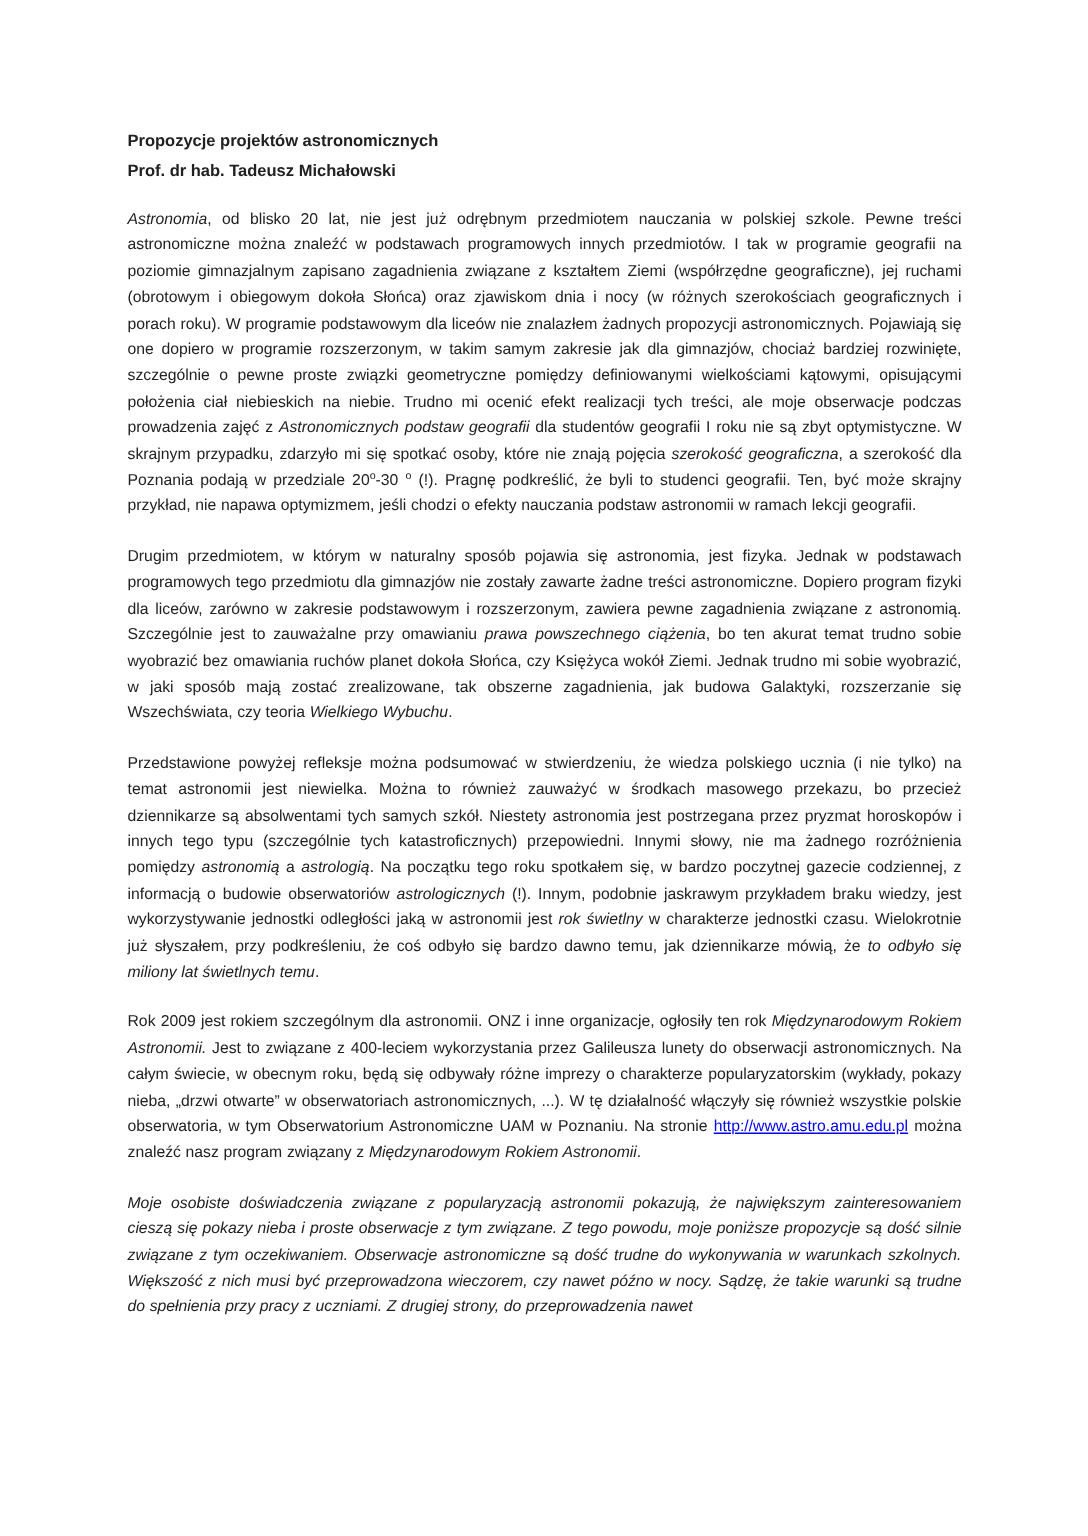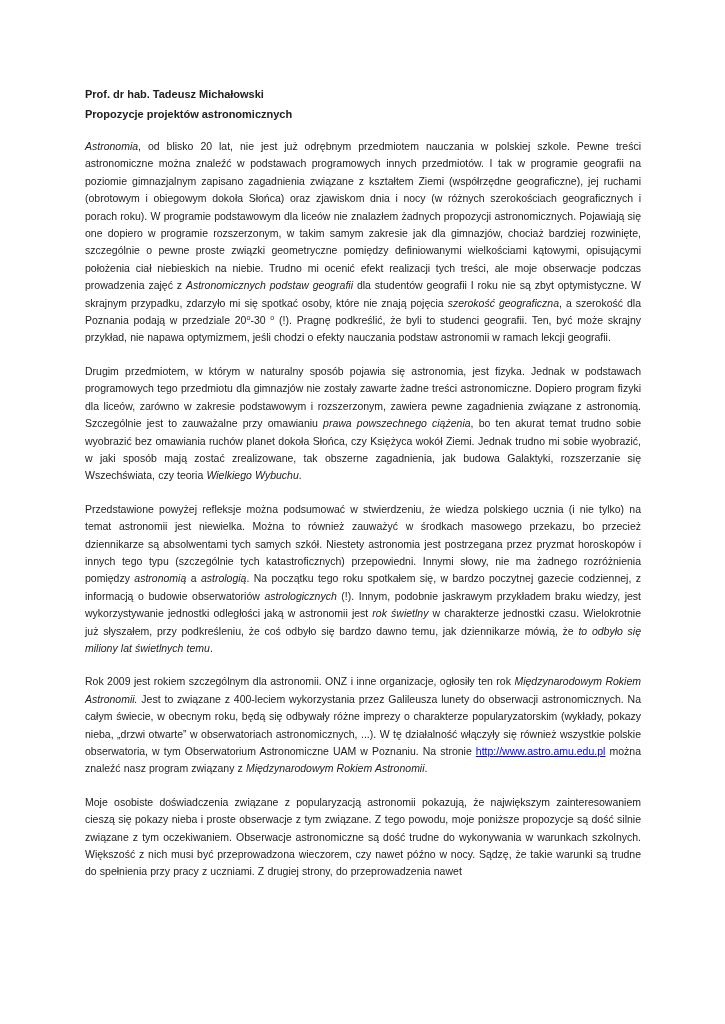--- a/index.html
+++ b/index.html
@@ -28,38 +28,38 @@
     margin-bottom: 14px;
     color: inherit;
   }
   .doc-body p.para {
     margin: 0 0 16px 0;
     font-size: 10.5px;
     line-height: 17.4px;
     text-align: justify;
     word-spacing: 0.02em;
   }
-  .doc-body p.para:last-child { margin-bottom: 0; }
+  .doc-body p.para:last-child { margin-bottom: 0; font-style: italic; }
   .i { font-style: italic; }
   .sup {
     font-size: 0.68em;
     line-height: 0;
     vertical-align: 0.5em;
   }
   a.link {
     cursor: pointer;
   }
 </style>
 </head>
 <body style="color: rgb(33, 33, 33);">
 
 <div class="page">
   <div class="doc-header">
+    <div>Propozycje projektów astronomicznych</div>
     <div>Prof. dr hab. Tadeusz Michałowski</div>
-    <div>Propozycje projektów astronomicznych</div>
   </div>
   <div class="doc-body">
       <p class="para"><span class="i">Astronomia</span><span>, od blisko 20 lat, nie jest już odrębnym przedmiotem nauczania w polskiej szkole. Pewne treści astronomiczne można znaleźć w podstawach programowych innych przedmiotów. I tak w programie geografii na poziomie gimnazjalnym zapisano zagadnienia związane z kształtem Ziemi (współrzędne geograficzne), jej ruchami (obrotowym i obiegowym dokoła Słońca) oraz zjawiskom dnia i nocy (w różnych szerokościach geograficznych i porach roku). W programie podstawowym dla liceów nie znalazłem żadnych propozycji astronomicznych. Pojawiają się one dopiero w programie rozszerzonym, w takim samym zakresie jak dla gimnazjów, chociaż bardziej rozwinięte, szczególnie o pewne proste związki geometryczne pomiędzy definiowanymi wielkościami kątowymi, opisującymi położenia ciał niebieskich na niebie. Trudno mi ocenić efekt realizacji tych treści, ale moje obserwacje podczas prowadzenia zajęć z </span><span class="i">Astronomicznych podstaw geografii</span><span> dla studentów geografii I roku nie są zbyt optymistyczne. W skrajnym przypadku, zdarzyło mi się spotkać osoby, które nie znają pojęcia </span><span class="i">szerokość geograficzna</span><span>, a szerokość dla Poznania podają w przedziale 20</span><sup class="sup">o</sup><span>-30 </span><sup class="sup">o</sup><span> (!). Pragnę podkreślić, że byli to studenci geografii. Ten, być może skrajny przykład, nie napawa optymizmem, jeśli chodzi o efekty nauczania podstaw astronomii w ramach lekcji geografii.</span></p>
       <p class="para"><span>Drugim przedmiotem, w którym w naturalny sposób pojawia się astronomia, jest fizyka. Jednak w podstawach programowych tego przedmiotu dla gimnazjów nie zostały zawarte żadne treści astronomiczne. Dopiero program fizyki dla liceów, zarówno w zakresie podstawowym i rozszerzonym, zawiera pewne zagadnienia związane z astronomią. Szczególnie jest to zauważalne przy omawianiu </span><span class="i">prawa powszechnego ciążenia</span><span>, bo ten akurat temat trudno sobie wyobrazić bez omawiania ruchów planet dokoła Słońca, czy Księżyca wokół Ziemi. Jednak trudno mi sobie wyobrazić, w jaki sposób mają zostać zrealizowane, tak obszerne zagadnienia, jak budowa Galaktyki, rozszerzanie się Wszechświata, czy teoria </span><span class="i">Wielkiego Wybuchu</span><span>.</span></p>
       <p class="para"><span>Przedstawione powyżej refleksje można podsumować w stwierdzeniu, że wiedza polskiego ucznia (i nie tylko) na temat astronomii jest niewielka. Można to również zauważyć w środkach masowego przekazu, bo przecież dziennikarze są absolwentami tych samych szkół. Niestety astronomia jest postrzegana przez pryzmat horoskopów i innych tego typu (szczególnie tych katastroficznych) przepowiedni. Innymi słowy, nie ma żadnego rozróżnienia pomiędzy </span><span class="i">astronomią</span><span> a </span><span class="i">astrologią</span><span>. Na początku tego roku spotkałem się, w bardzo poczytnej gazecie codziennej, z informacją o budowie obserwatoriów </span><span class="i">astrologicznych</span><span> (!). Innym, podobnie jaskrawym przykładem braku wiedzy, jest wykorzystywanie jednostki odległości jaką w astronomii jest </span><span class="i">rok świetlny</span><span> w charakterze jednostki czasu. Wielokrotnie już słyszałem, przy podkreśleniu, że coś odbyło się bardzo dawno temu, jak dziennikarze mówią, że </span><span class="i">to odbyło się miliony lat świetlnych temu</span><span>.</span></p>
       <p class="para"><span>Rok 2009 jest rokiem szczególnym dla astronomii. ONZ i inne organizacje, ogłosiły ten rok </span><span class="i">Międzynarodowym Rokiem Astronomii.</span><span> Jest to związane z 400-leciem wykorzystania przez Galileusza lunety do obserwacji astronomicznych. Na całym świecie, w obecnym roku, będą się odbywały różne imprezy o charakterze popularyzatorskim (wykłady, pokazy nieba, „drzwi otwarte” w obserwatoriach astronomicznych, ...). W tę działalność włączyły się również wszystkie polskie obserwatoria, w tym Obserwatorium Astronomiczne UAM w Poznaniu. Na stronie </span><a class="link" href="#" style="color: rgb(0, 0, 238);">http://www.astro.amu.edu.pl</a><span> można znaleźć nasz program związany z </span><span class="i">Międzynarodowym Rokiem Astronomii</span><span>.</span></p>
       <p class="para"><span>Moje osobiste doświadczenia związane z popularyzacją astronomii pokazują, że największym zainteresowaniem cieszą się pokazy nieba i proste obserwacje z tym związane. Z tego powodu, moje poniższe propozycje są dość silnie związane z tym oczekiwaniem. Obserwacje astronomiczne są dość trudne do wykonywania w warunkach szkolnych. Większość z nich musi być przeprowadzona wieczorem, czy nawet późno w nocy. Sądzę, że takie warunki są trudne do spełnienia przy pracy z uczniami. Z drugiej strony, do przeprowadzenia nawet</span></p>
     </div>
 </div>
 

